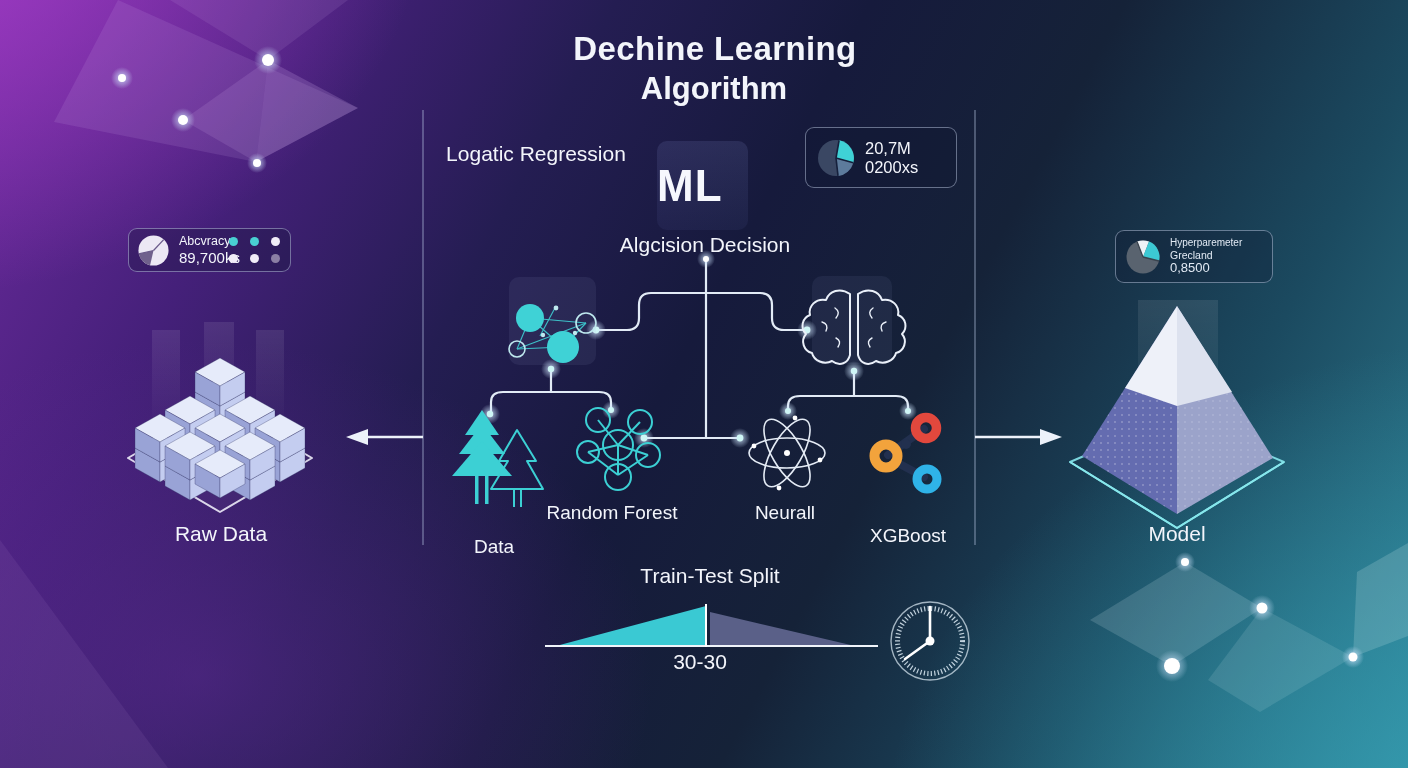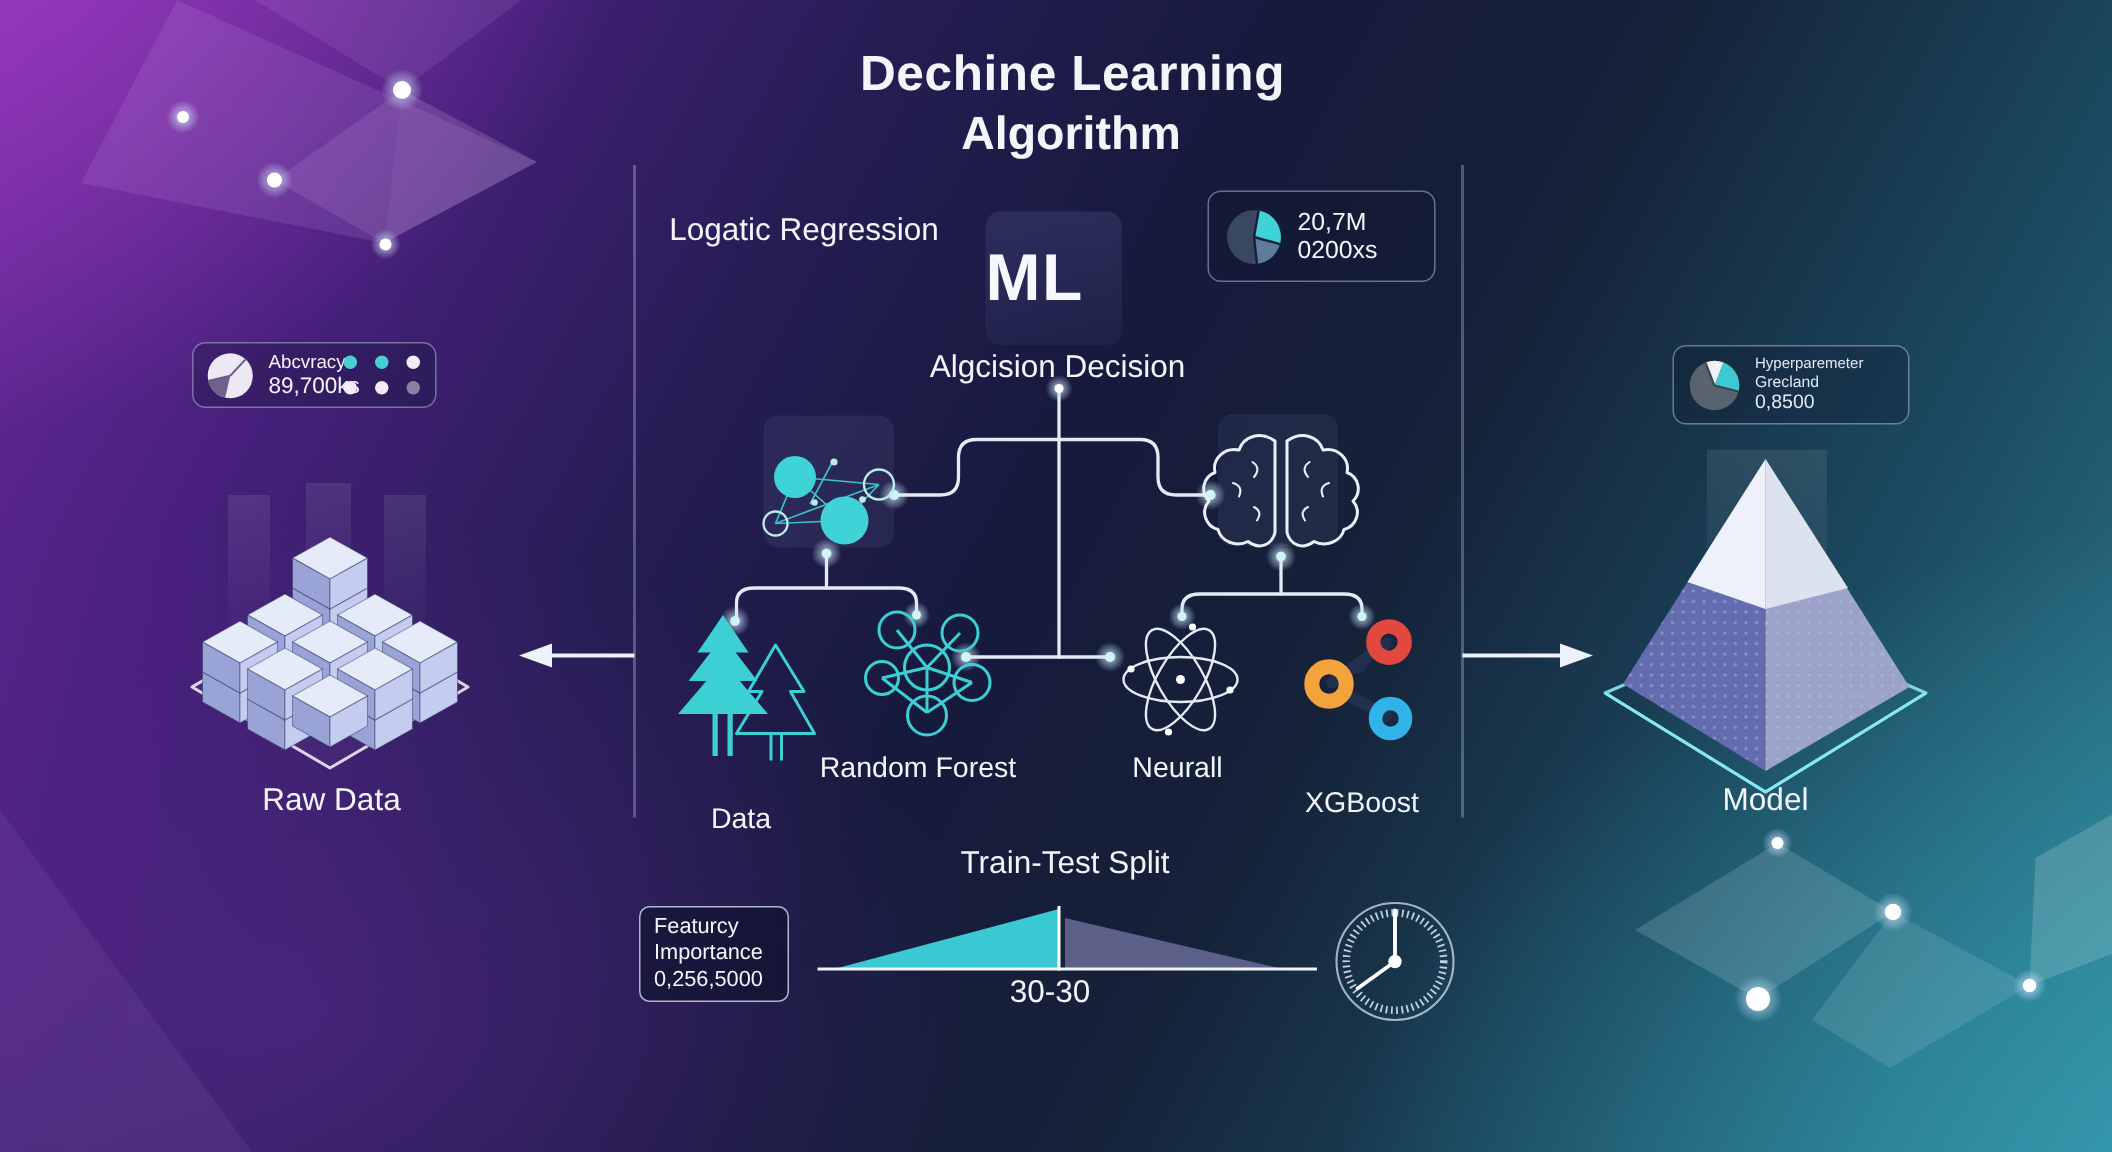--- a/index.html
+++ b/index.html
@@ -391,19 +391,14 @@
 <div class="lbl t20" style="left:1177px;top:522px;">Model</div>
 
 <div class="lbl t19" style="left:494px;top:522px;margin-top:14px;">Data</div>
 <div class="lbl t19" style="left:612px;top:502px;">Random Forest</div>
 <div class="lbl t19" style="left:785px;top:502px;">Neurall</div>
 <div class="lbl t19" style="left:908px;top:500px;margin-top:25px;">XGBoost</div>
 
 <div class="lbl t20" style="left:710px;top:564px;">Train-Test Split</div>
 <div class="lbl t20" style="left:700px;top:650px;">30-30</div>
 
-<div class="featbox">
-  <div>Featurcy</div>
-  <div>Importance</div>
-  <div>0,256,5000</div>
+
 </div>
 
-</div>
-
 </body></html>

